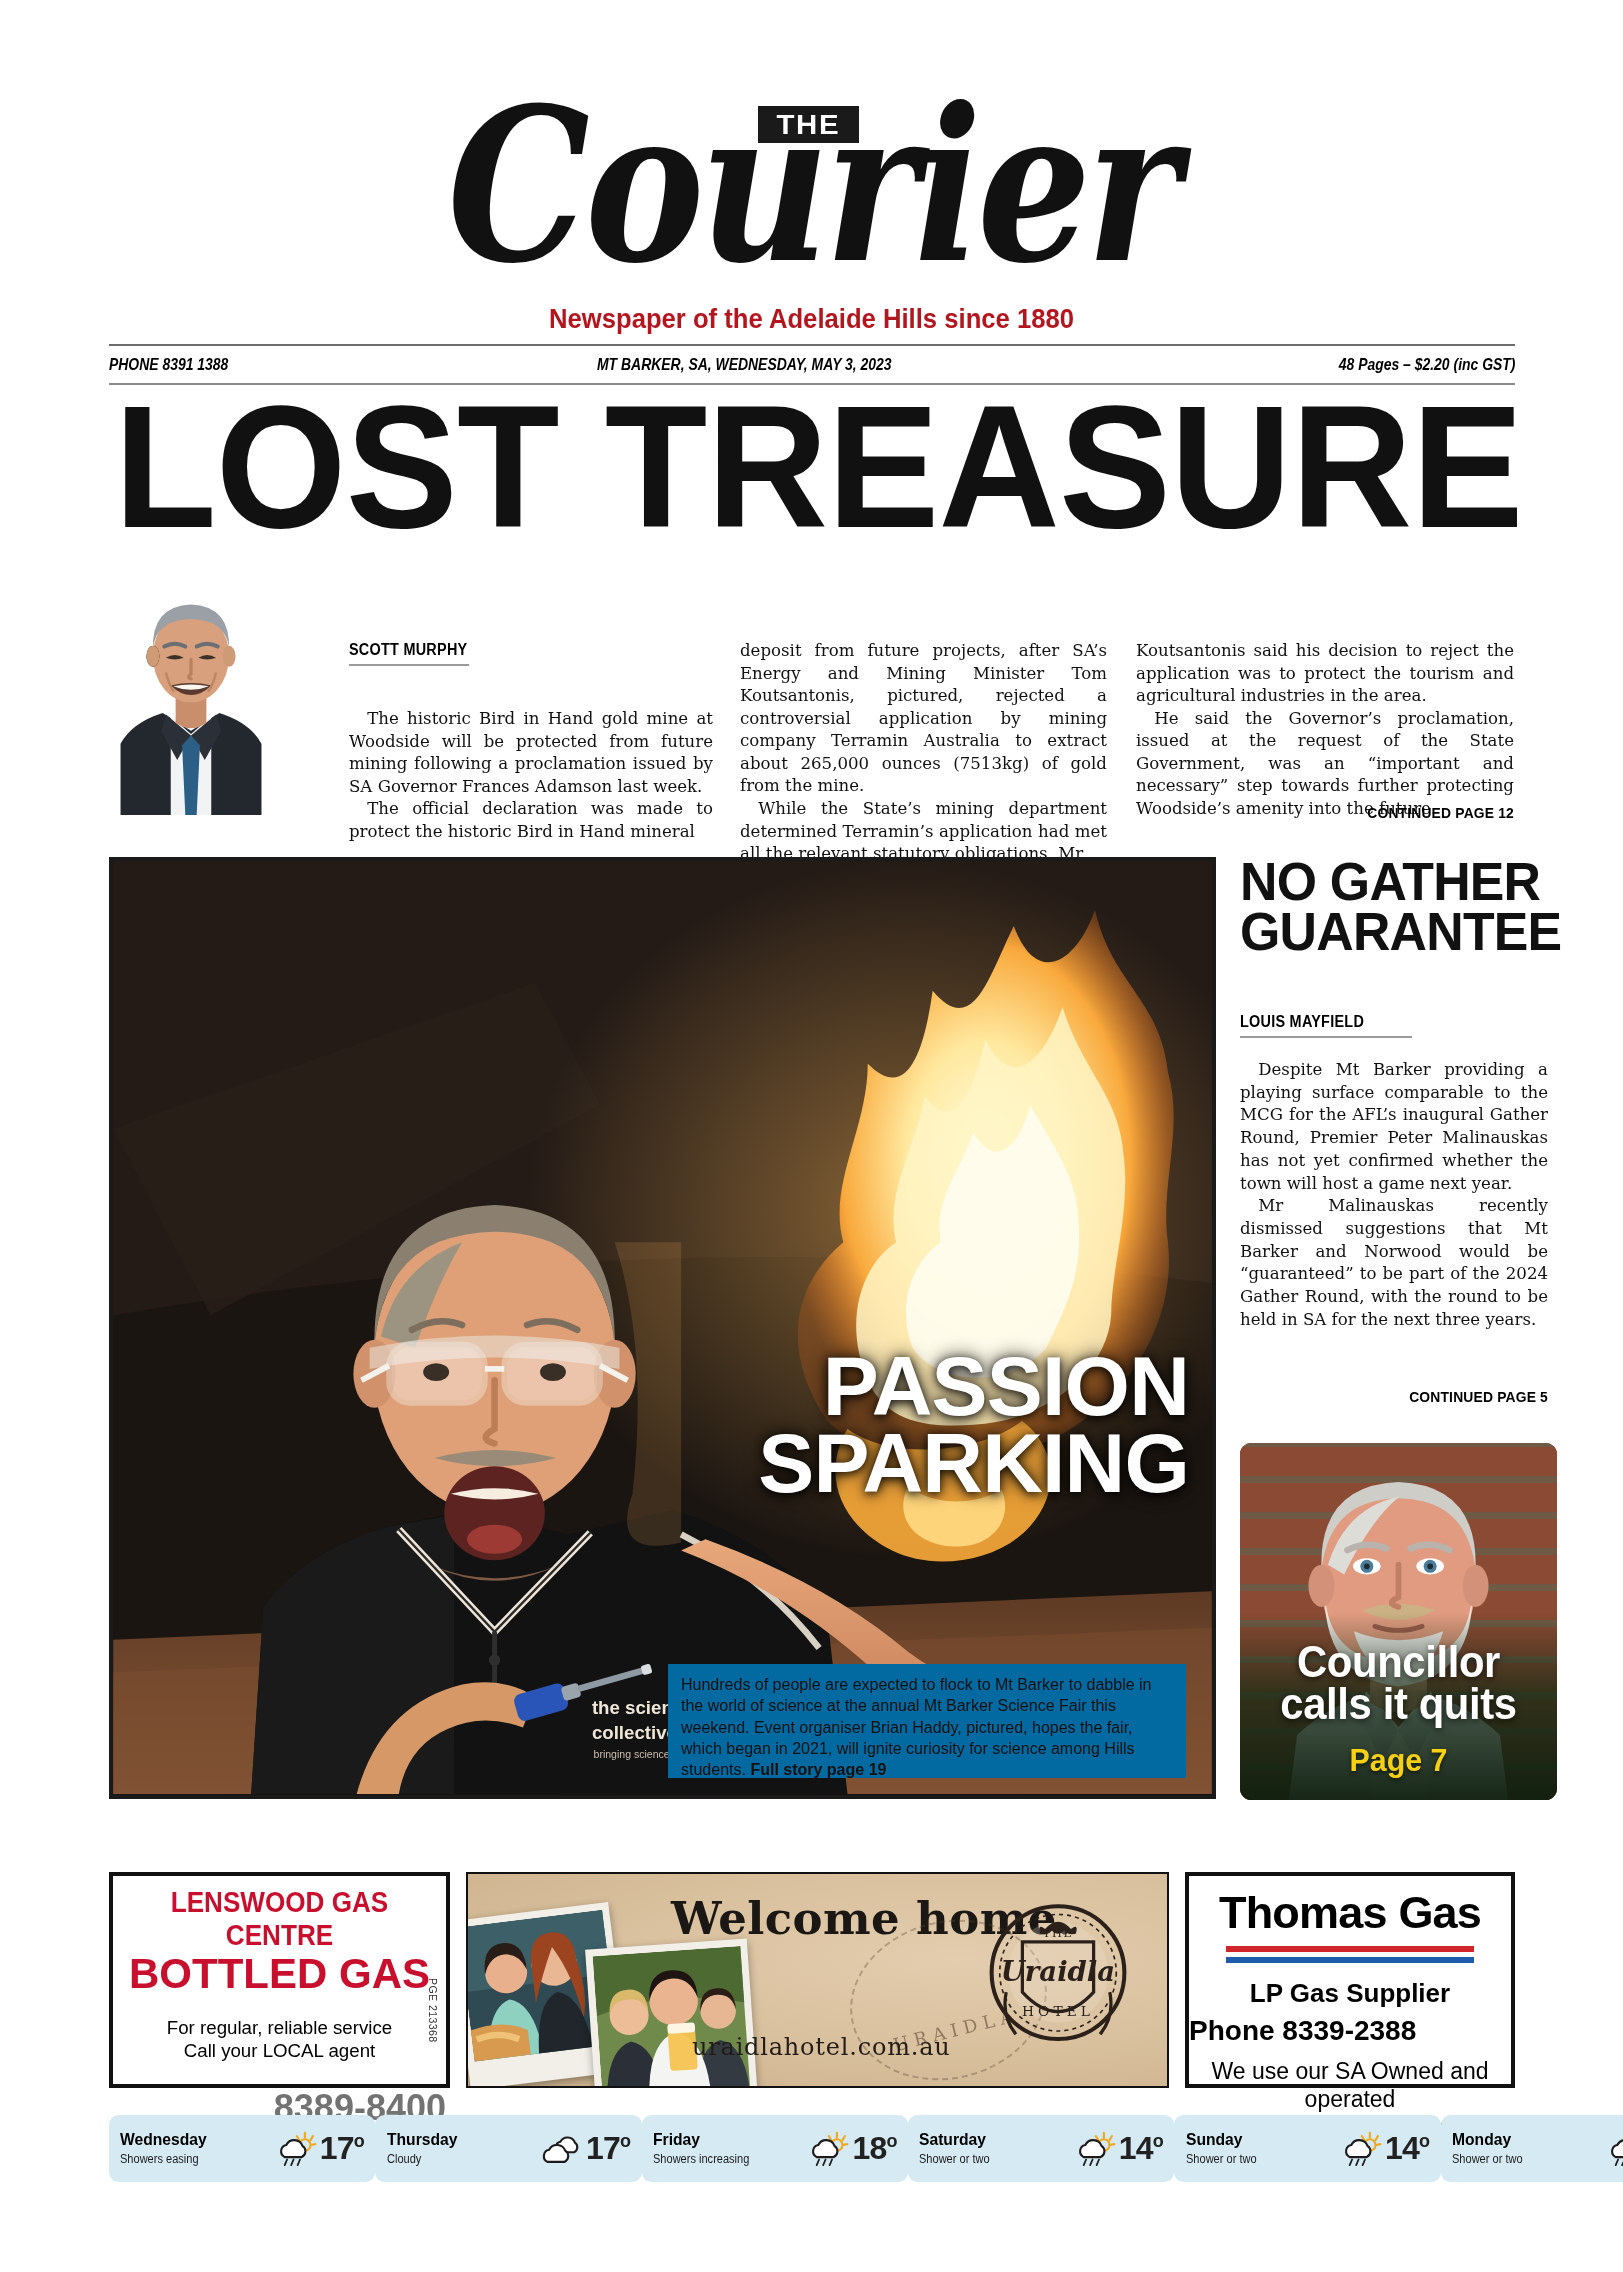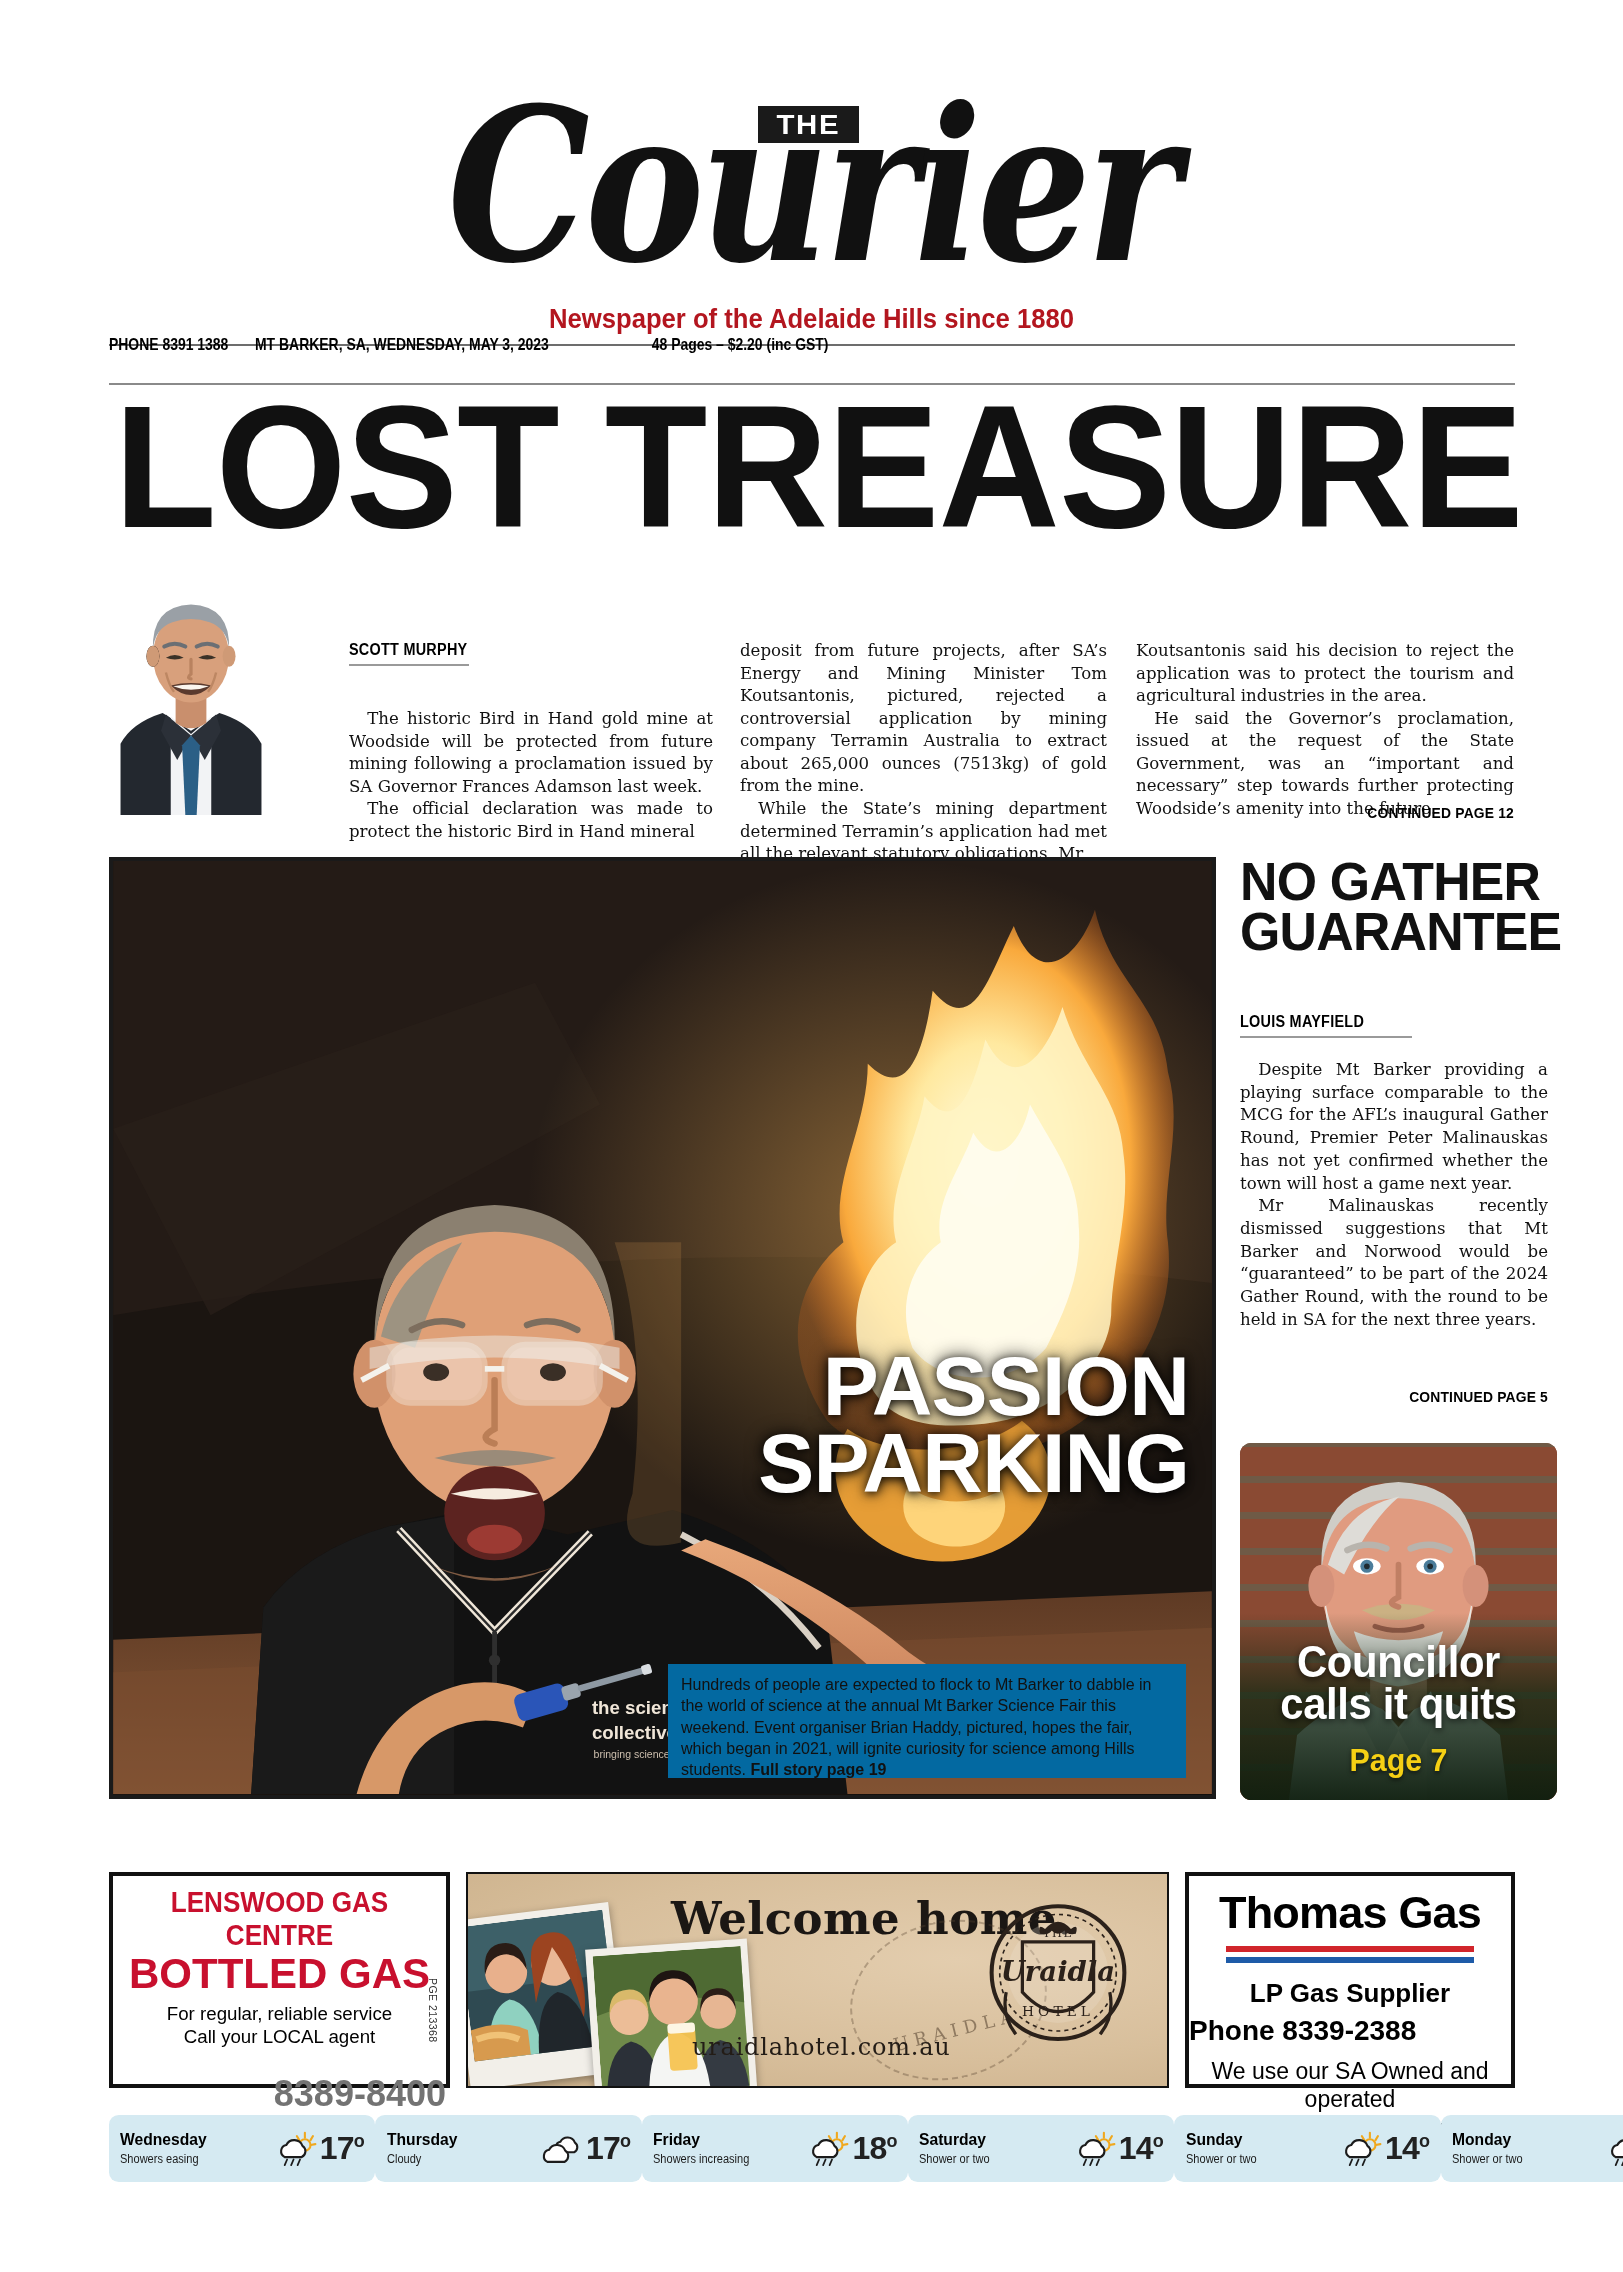--- a/index.html
+++ b/index.html
@@ -16,22 +16,22 @@
            font-family:"DejaVu Serif",serif;font-weight:bold;font-size:179px;line-height:1;
            letter-spacing:-4.9px;color:#111;font-style:italic;}
   .wordmark-inner{display:inline-block;transform:scaleY(1.18);}
   .tagline{position:absolute;left:0;top:304px;width:1623px;text-align:center;
            color:#b3161f;font-weight:bold;font-size:27px;letter-spacing:0px;
            font-family:"Liberation Sans",sans-serif;transform:scaleX(0.95);}
 
   
   .rule{position:absolute;background:#6d6d6d;height:2.4px;left:109px;width:1406px;}
   .rule.thin{height:1.6px;background:#8a8a8a;}
-  .infobar{position:absolute;left:109px;top:329px;width:1406px;height:32px;
-           display:flex;align-items:center;}
+  .infobar{position:absolute;left:109px;top:349px;width:1406px;height:32px;
+           display:flex;align-items:center;justify-content:space-between;font-style:italic;}
   .infobar div{font-size:17px;font-weight:bold;font-family:"Liberation Sans",sans-serif;
            transform:scaleX(0.82);transform-origin:left center;white-space:nowrap;}
   .infobar .mid{transform:scaleX(0.82);}
   .infobar .right{transform-origin:right center;}
 
   
   .lead-headline{position:absolute;left:114px;top:395px;width:1412px;
            font-family:"Liberation Sans",sans-serif;font-weight:bold;font-size:175px;
            line-height:0.82;letter-spacing:-0.8px;color:#111;
            transform:scaleX(0.96);transform-origin:left top;white-space:nowrap;}
@@ -92,21 +92,21 @@
   
   .ad{position:absolute;box-sizing:border-box;background:#fff;border:4px solid #111;}
   .ad1{left:109px;top:1872px;width:341px;height:216px;}
   .ad2{left:466px;top:1872px;width:703px;height:216px;border:2.4px solid #111;overflow:hidden;}
   .ad3{left:1185px;top:1872px;width:330px;height:216px;}
 
   .ad1 .l1{color:#c8102e;font-weight:bold;font-size:29px;text-align:center;margin-top:9.7px;
      font-family:"Liberation Sans",sans-serif;transform:scaleX(0.9);}
   .ad1 .l2{color:#c8102e;font-weight:bold;font-size:42px;text-align:center;line-height:1;
      font-family:"Liberation Sans",sans-serif;margin-top:1.6px;}
-  .ad1 .l3{font-size:18.7px;text-align:center;line-height:1.22;margin-top:8px;
+  .ad1 .l3{font-size:18.7px;text-align:center;line-height:1.22;margin-top:22px;
      font-family:"Liberation Sans",sans-serif;}
   .ad1 .l4{color:#737373;font-weight:bold;font-size:36px;text-align:right;margin-top:24px;
      font-family:"Liberation Sans",sans-serif;}
   .ad1 .l5{font-size:18.7px;text-align:center;margin-top:3.2px;font-family:"Liberation Sans",sans-serif;}
   .ad1 .l5 u{font-weight:bold;}
   .adcode{position:absolute;right:7.3px;bottom:41px;font-size:10.6px;color:#333;
      writing-mode:vertical-rl;font-family:"Liberation Sans",sans-serif;letter-spacing:0.4px;}
 
   .ad2-bg{position:absolute;inset:0;background:
      radial-gradient(ellipse at 70% 40%, #e3cdae 0%, #d8bf9c 55%, #cbb08a 100%);}

